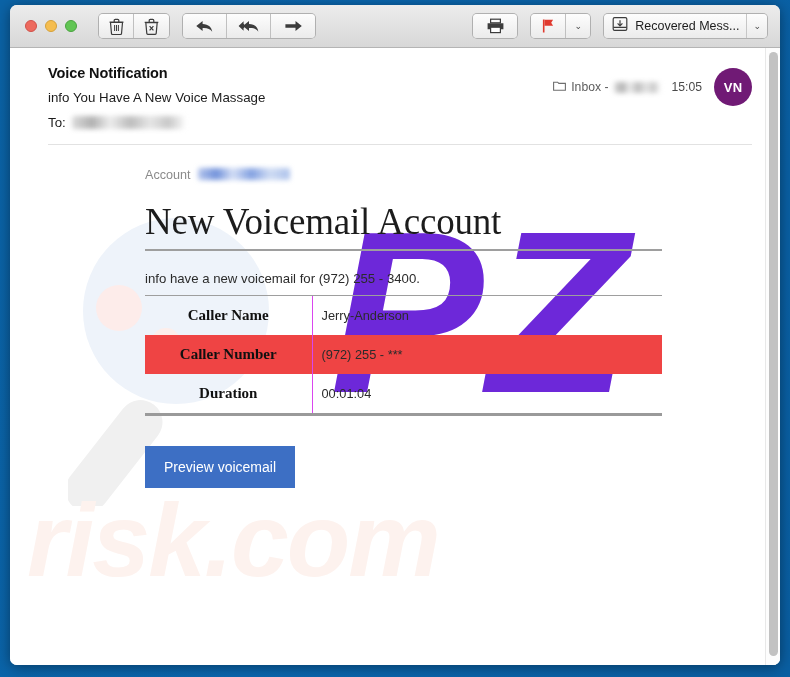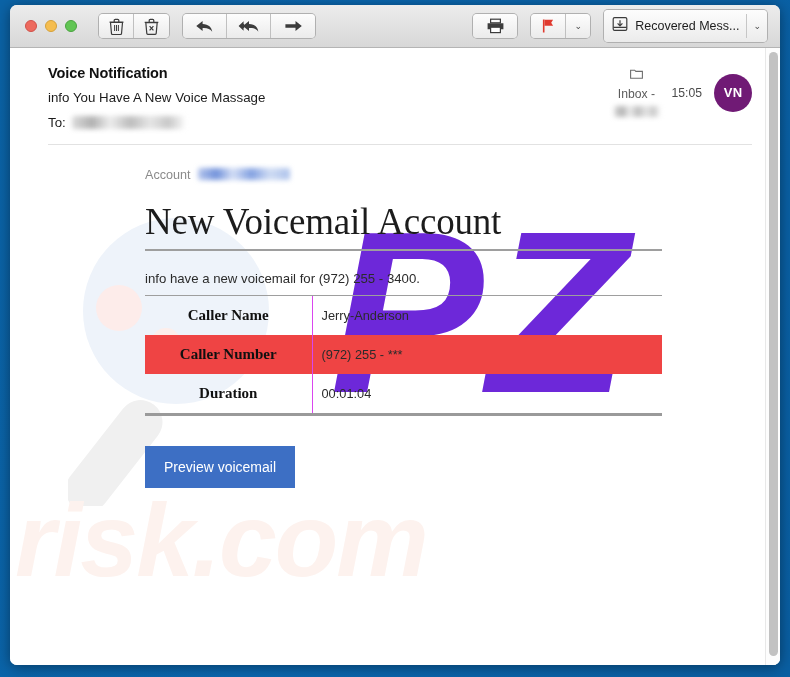--- a/index.html
+++ b/index.html
@@ -87,21 +87,21 @@
   .tbtn svg { display: block; }
 
   .tbtn.wide { width: 44px; }
   .tbtn.narrow { width: 24px; }
 
   .spacer { flex: 1; }
 
   .mailbox-btn {
     display: flex;
     align-items: center;
-    height: 32px;
+    height: 24px;
     background: linear-gradient(#fdfdfd, #ebebeb);
     border-radius: 4px;
     box-shadow: 0 0 0 1px #b0b0b0, 0 1px 0 rgba(255,255,255,0.6);
     padding: 0 6px 0 8px;
     margin-right: 4px;
     gap: 7px;
     cursor: default;
   }
   .mailbox-label {
     font-size: 12.5px;
@@ -185,21 +185,21 @@
     font-size: 230px;
     font-weight: bold;
     font-style: italic;
     letter-spacing: 4px;
     color: #6d28d9;
     line-height: 1;
     font-family: "Liberation Sans", sans-serif;
   }
   .wm-risk {
     position: absolute;
-    left: 5px;
+    left: 17px;
     top: 440px;
     font-size: 104px;
     font-weight: bold;
     font-style: italic;
     color: #fdf2ee;
     line-height: 1;
     letter-spacing: -2px;
     font-family: "Liberation Sans", sans-serif;
   }
 
@@ -268,21 +268,20 @@
     align-items: center;
     gap: 12px;
     padding-top: 3px;
   }
   .mailbox-info {
     display: flex;
     align-items: center;
     gap: 5px;
     font-size: 12.2px;
     color: #5c5c5c;
-    flex-direction: column;
   }
   .msg-time {
     font-size: 12.2px;
     color: #4a4a4a;
     white-space: nowrap;
   }
   .avatar {
     width: 38px; height: 38px;
     border-radius: 50%;
     background: #701a75;

